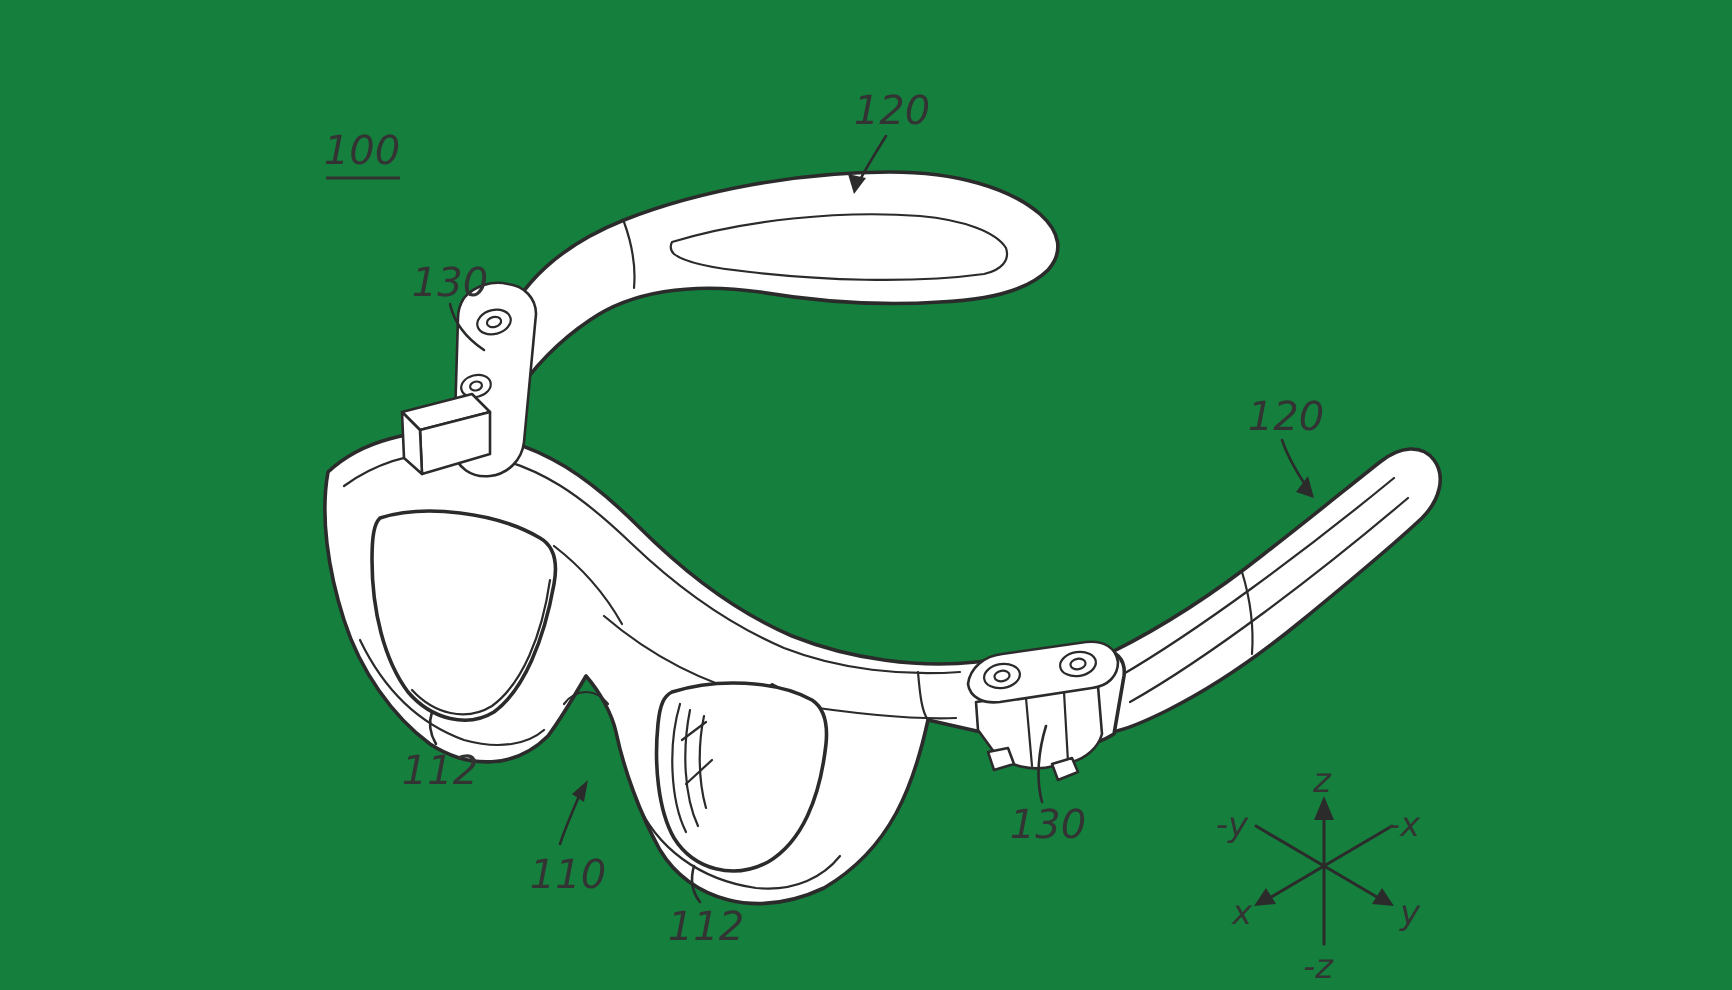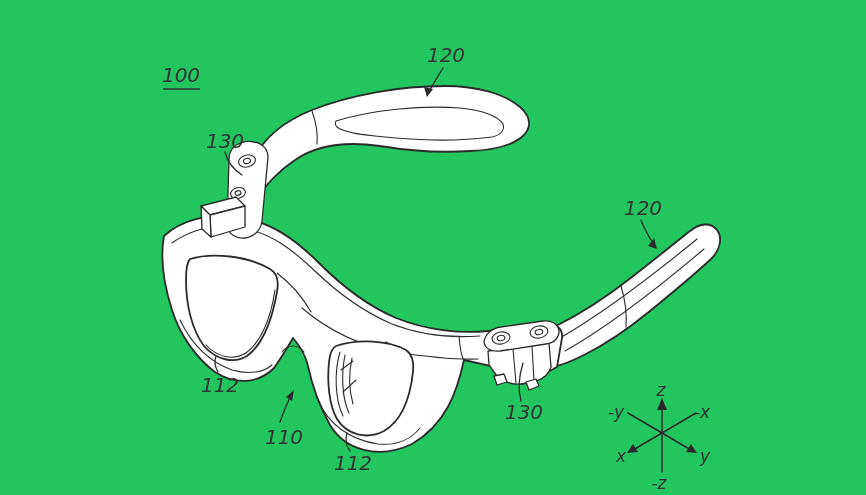--- a/index.html
+++ b/index.html
@@ -1,19 +1,19 @@
 <!DOCTYPE html>
 <html><head>
 <meta charset="utf-8">
 <style>
   html,body{margin:0;padding:0;background:#ffffff;}
   .figure{
     position:relative;
     width:866px;height:495px;
-    background:#22c55e;
+    background:#15803d;
     overflow:hidden;
     font-family:"DejaVu Sans","Liberation Sans",sans-serif;
   }
   svg{position:absolute;left:0;top:0;}
   .outline{fill:#ffffff;stroke:#2b2b2b;stroke-width:1.8;stroke-linejoin:round;stroke-linecap:round;}
   .detail{fill:none;stroke:#2b2b2b;stroke-width:1.1;stroke-linejoin:round;stroke-linecap:round;}
   .detail-w{fill:#ffffff;stroke:#2b2b2b;stroke-width:1.3;stroke-linejoin:round;stroke-linecap:round;}
   .leader{fill:none;stroke:#2b2b2b;stroke-width:1.3;stroke-linecap:round;}
   .arrowhead{fill:#2b2b2b;stroke:none;}
   .axisline{fill:none;stroke:#2b2b2b;stroke-width:1.5;stroke-linecap:round;}

